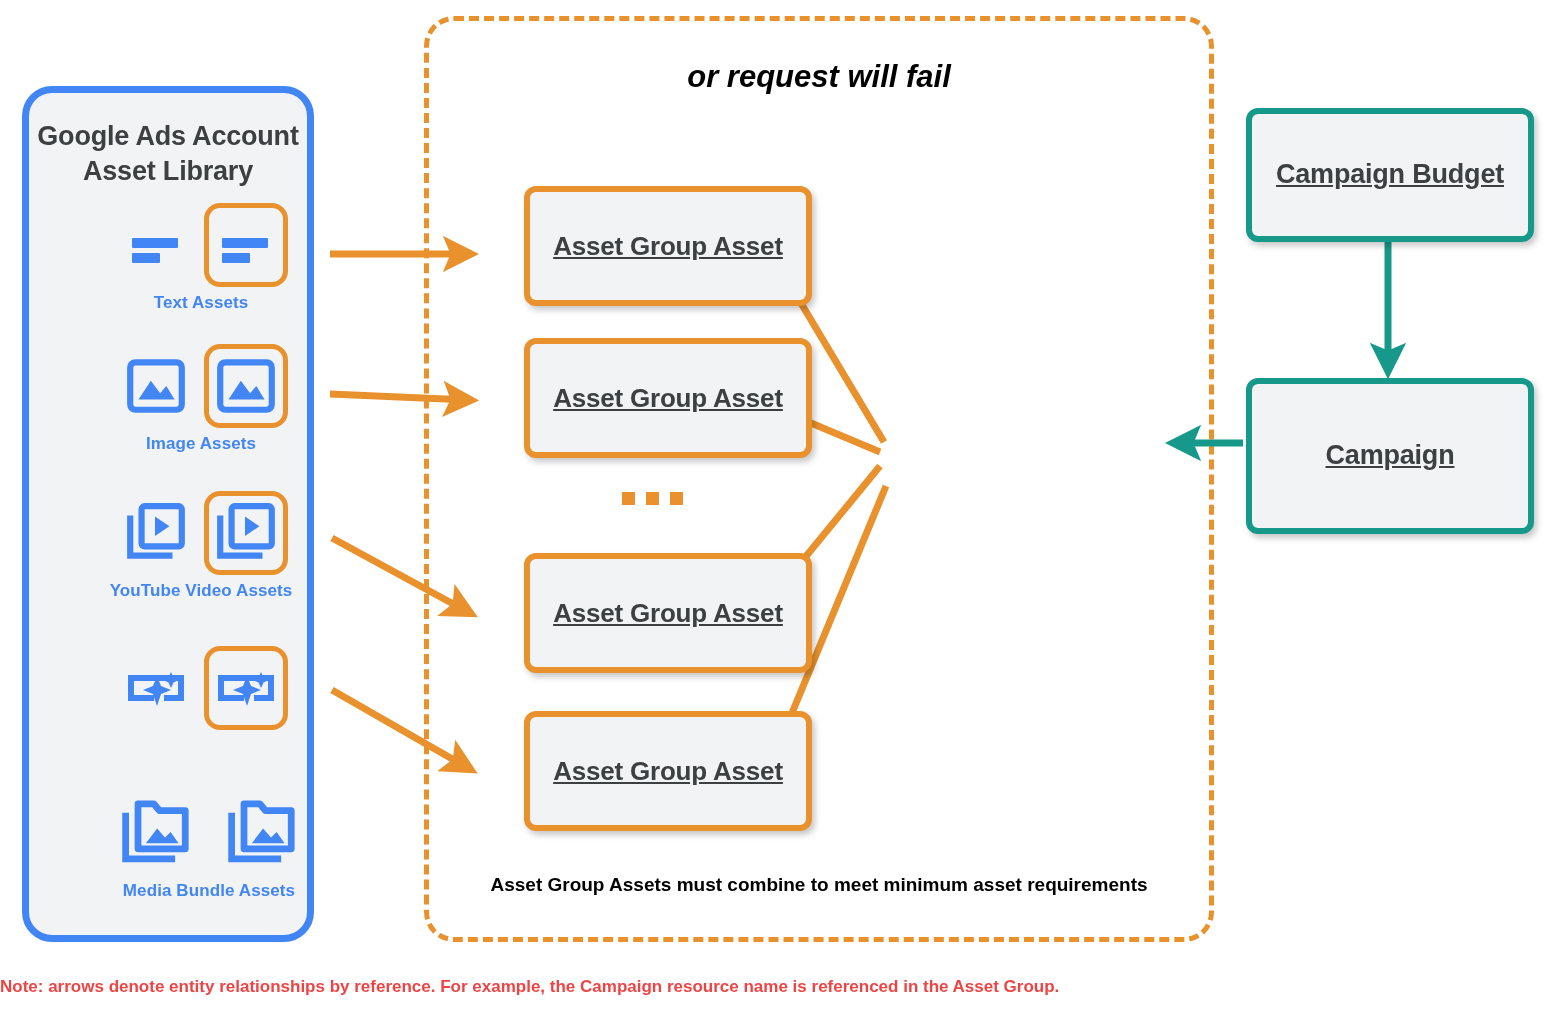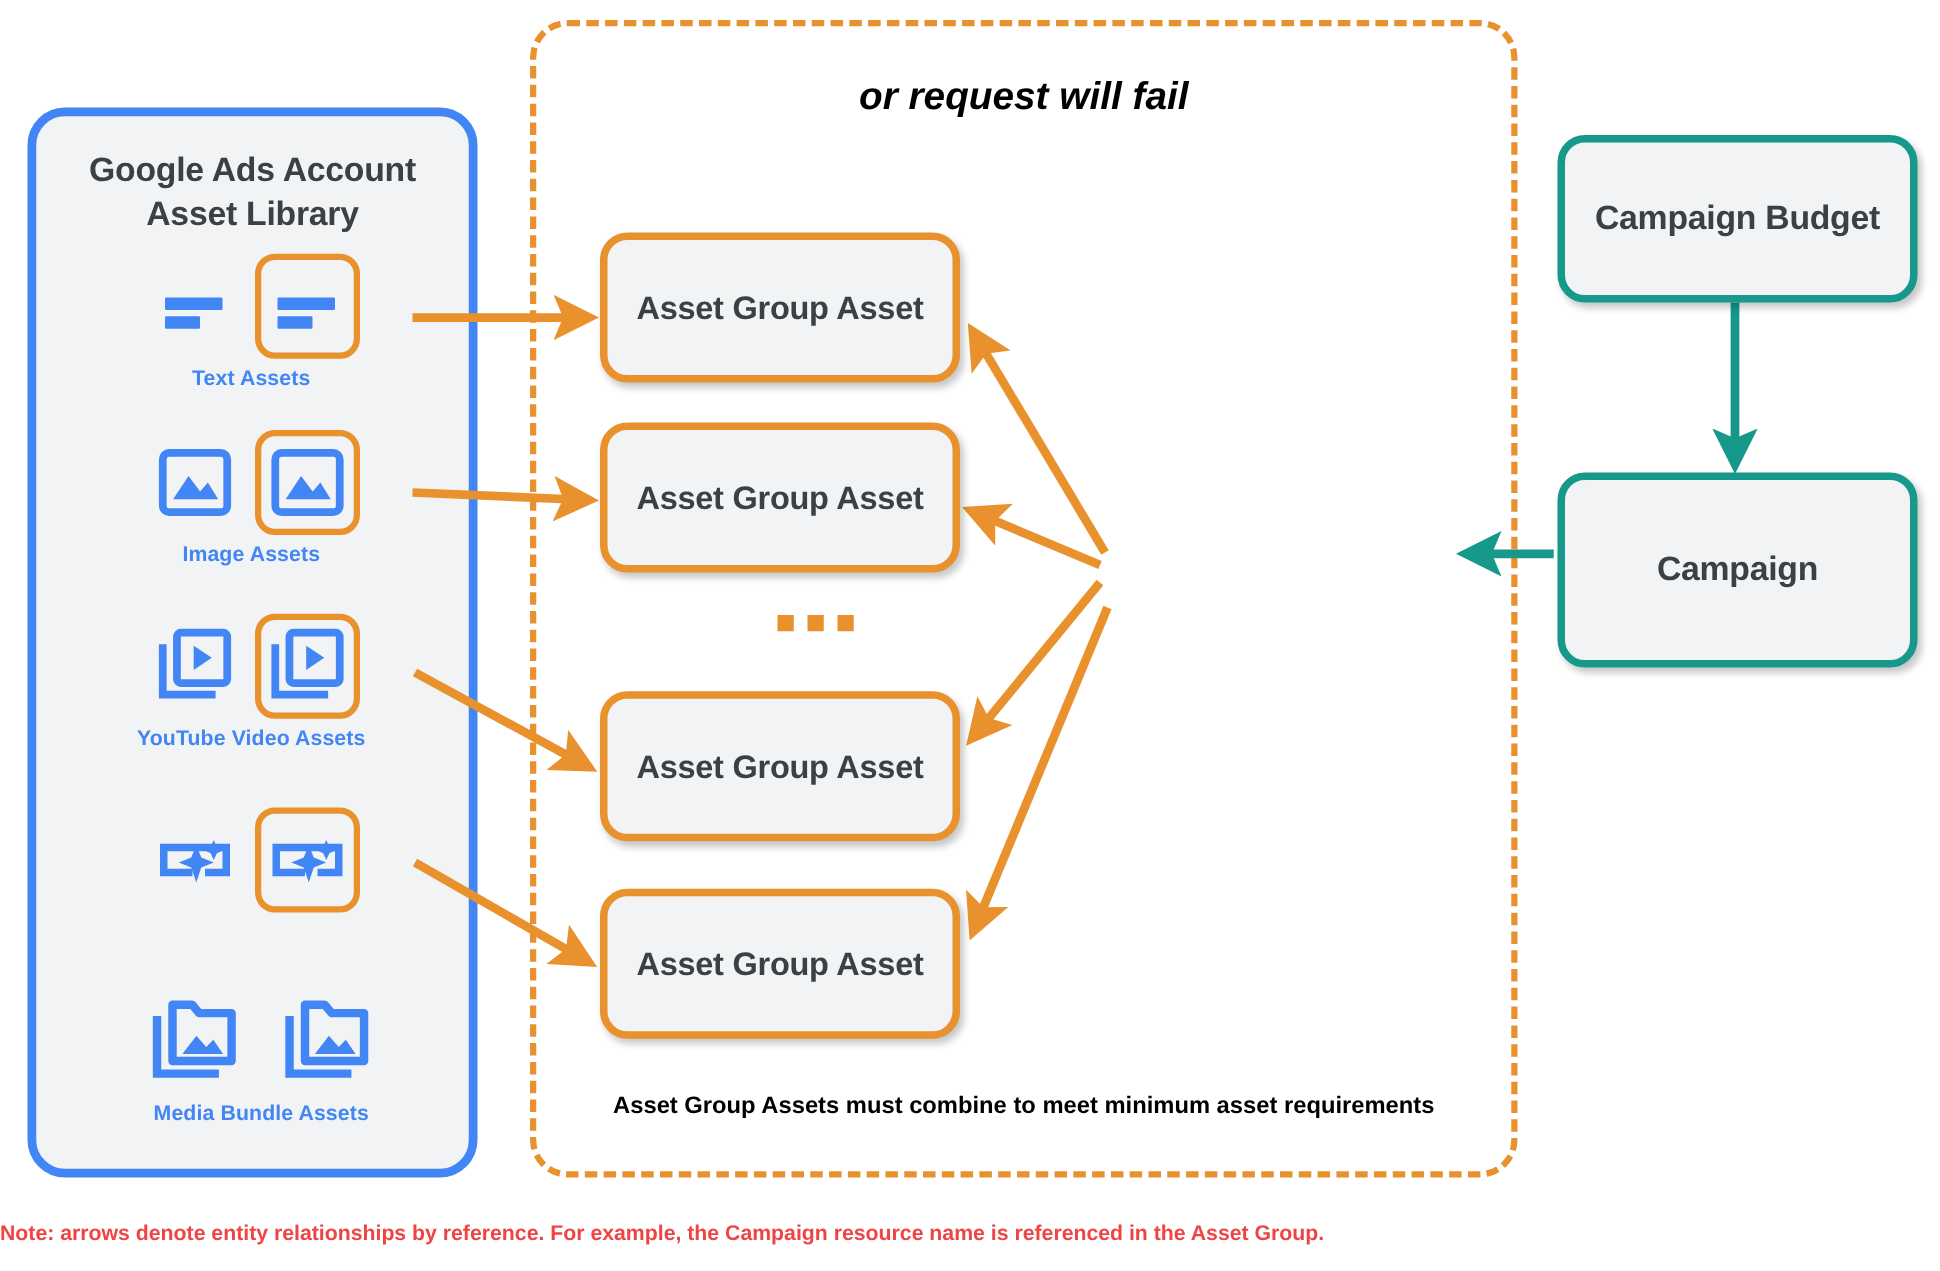--- a/index.html
+++ b/index.html
@@ -27,21 +27,21 @@
     width: 1552px;
     height: 1017px;
     pointer-events: none;
     z-index: 5;
   }
   
   .library-panel {
     position: absolute;
     left: 22px;
     top: 86px;
-    width: 360px;
+    width: 292px;
     height: 856px;
     background: #f1f3f4;
     border: 7px solid #4285f4;
     border-radius: 30px;
     box-sizing: border-box;
     z-index: 2;
   }
   .library-title {
     position: absolute;
     left: 0; right: 0;
@@ -126,30 +126,31 @@
     font-size: 19px;
     font-weight: bold;
     color: #000000;
     z-index: 3;
   }
   
   .node {
     position: absolute;
     background: #f1f3f4;
     box-sizing: border-box;
-    border-radius: 22px;
+    border-radius: 12px;
     display: flex;
     align-items: center;
     justify-content: center;
     text-align: right;
     color: #3c4043;
     box-shadow: 3px 4px 6px rgba(0,0,0,0.22);
     z-index: 6;
-  }
-  .node.orange { border: 6px solid #e8912d; }
+    text-decoration: underline;
+  }
+  .node.orange { border: 6px solid #e8912d; margin-left: 44px; }
   .node.teal   { border: 6px solid #16998a; }
   .node .node-label {
     font-size: 26px;
     font-weight: bold;
     line-height: 1.32;
     letter-spacing: -0.2px;
   }
   .node.big .node-label { font-size: 27px; }
   
   .ellipsis {

